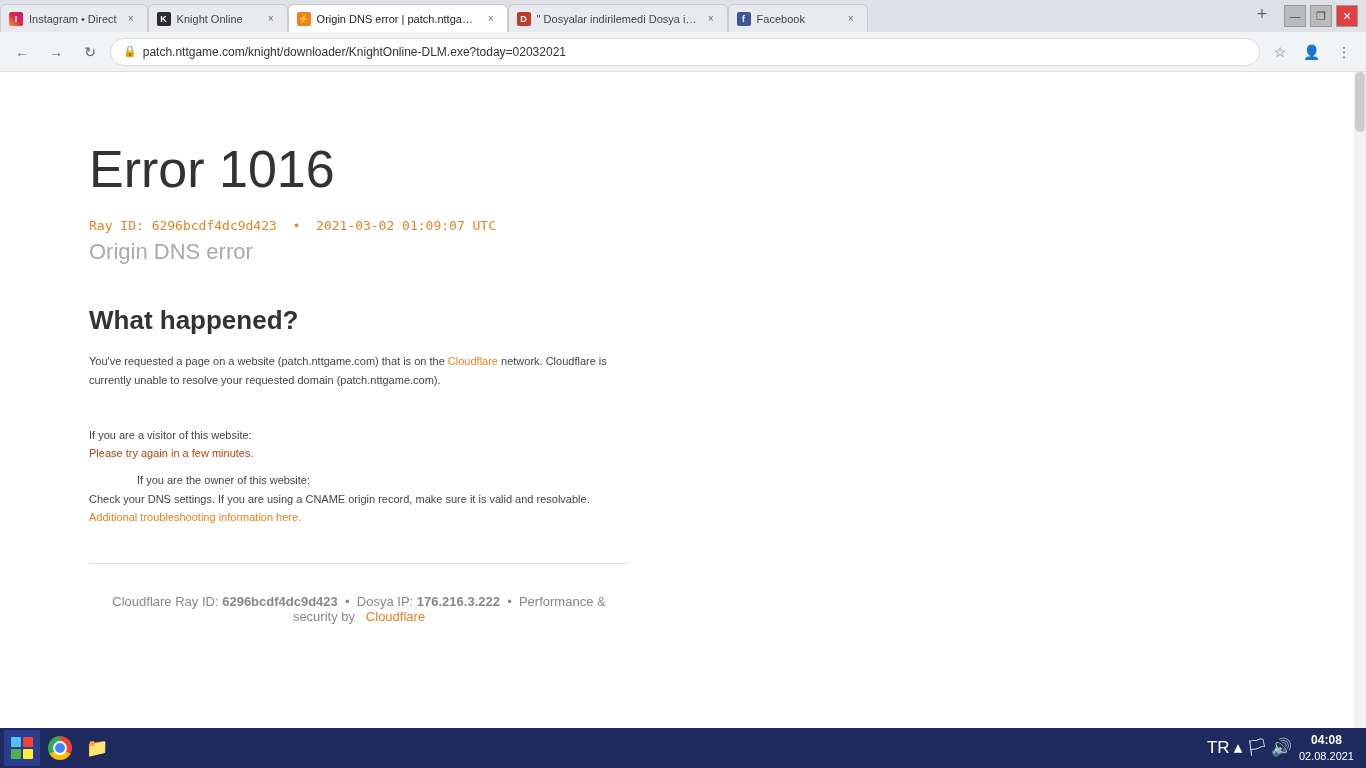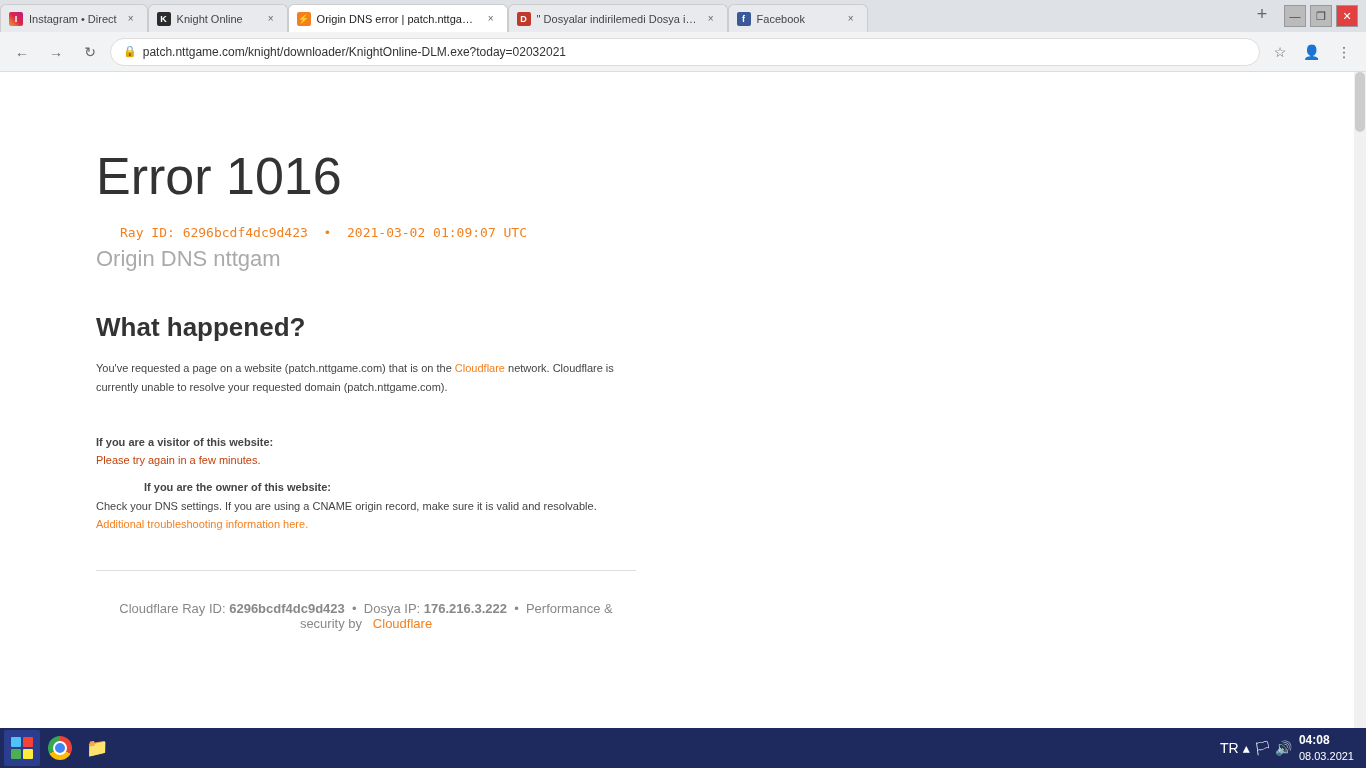--- a/index.html
+++ b/index.html
@@ -175,21 +175,21 @@
       font-size: 14px;
       color: #666;
       cursor: pointer;
     }
 
     
     .page-content {
       flex: 1;
       background: #fff;
       overflow-y: auto;
-      padding: 16px;
+      padding: 9px;
       position: relative;
     }
 
     .error-container {
       max-width: 700px;
       padding: 60px 80px 40px 80px;
     }
 
     .error-title {
       font-size: 52px;
@@ -197,21 +197,20 @@
       color: #333;
       line-height: 1.1;
       margin-bottom: 4px;
     }
 
     .ray-id {
       font-size: 13px;
       color: #f38020;
       font-family: monospace;
       display: inline;
-      margin-left: 24px;
     }
 
     .error-subtitle {
       font-size: 22px;
       color: #aaa;
       font-weight: 300;
       margin-top: 6px;
       margin-bottom: 40px;
     }
 
@@ -227,21 +226,21 @@
       color: #444;
       line-height: 1.7;
       margin-bottom: 36px;
     }
 
     .section-body a, .link-blue {
       color: #f38020;
       text-decoration: none;
     }
 
-    .bold-text { font-weight: bold; }
+    .bold-text { font-weight: normal; }
 
     .footer-divider {
       border: none;
       border-top: 1px solid #ddd;
       margin: 20px 0 20px 0;
     }
 
     .footer-text {
       text-align: center;
       font-size: 13px;
@@ -329,26 +328,26 @@
       font-size: 11px;
     }
 
     .tray-icons {
       display: flex;
       align-items: center;
       gap: 4px;
     }
 
     .tray-icon {
-      font-size: 14px;
+      font-size: 17px;
       color: white;
     }
 
     .clock-area {
-      text-align: left;
+      text-align: center;
       line-height: 1.3;
     }
 
     .clock-time { font-size: 12px; font-weight: bold; }
     .clock-date { font-size: 11px; }
 
     
     .favicon-instagram { background: linear-gradient(45deg, #f09433, #e6683c, #dc2743, #cc2366, #bc1888); }
     .favicon-knight { background: #2c2c2c; color: white; }
     .favicon-cloudflare { background: #f38020; color: white; }
@@ -438,21 +437,21 @@
       <div style="display:flex; align-items: baseline; gap: 16px; flex-wrap: wrap;">
         <h1 class="error-title">Error 1016</h1>
         <span class="ray-id">
           <span>Ray ID:</span>
           <span>6296bcdf4dc9d423</span>
           &nbsp;•&nbsp;
           <span>2021-03-02  01:09:07 UTC</span>
         </span>
       </div>
 
-      <div class="error-subtitle">Origin DNS nttgam</div>
+      <div class="error-subtitle">Origin DNS error</div>
 
       <h2 class="section-title">What happened?</h2>
       <div class="section-body">
         <span>You've requested a page on a website (patch.nttgame.com) that is on the</span>
         <a href="#" class="link-blue">Cloudflare</a>
         <span>network. Cloudflare is currently unable to resolve your requested domain (patch.nttgame.com).</span>
       </div>
 
       <div class="section-body">
         <div><span class="bold-text">If you are a visitor of this website:</span></div>
@@ -509,18 +508,18 @@
 
     <div class="taskbar-tray">
       <div class="tray-icons">
         <span class="tray-icon">TR</span>
         <span class="tray-icon">▴</span>
         <span class="tray-icon">🏳</span>
         <span class="tray-icon">🔊</span>
       </div>
       <div class="clock-area">
         <div class="clock-time">04:08</div>
-        <div class="clock-date">08.03.2021</div>
+        <div class="clock-date">02.08.2021</div>
       </div>
     </div>
   </div>
 
 </div>
 
 </body></html>

